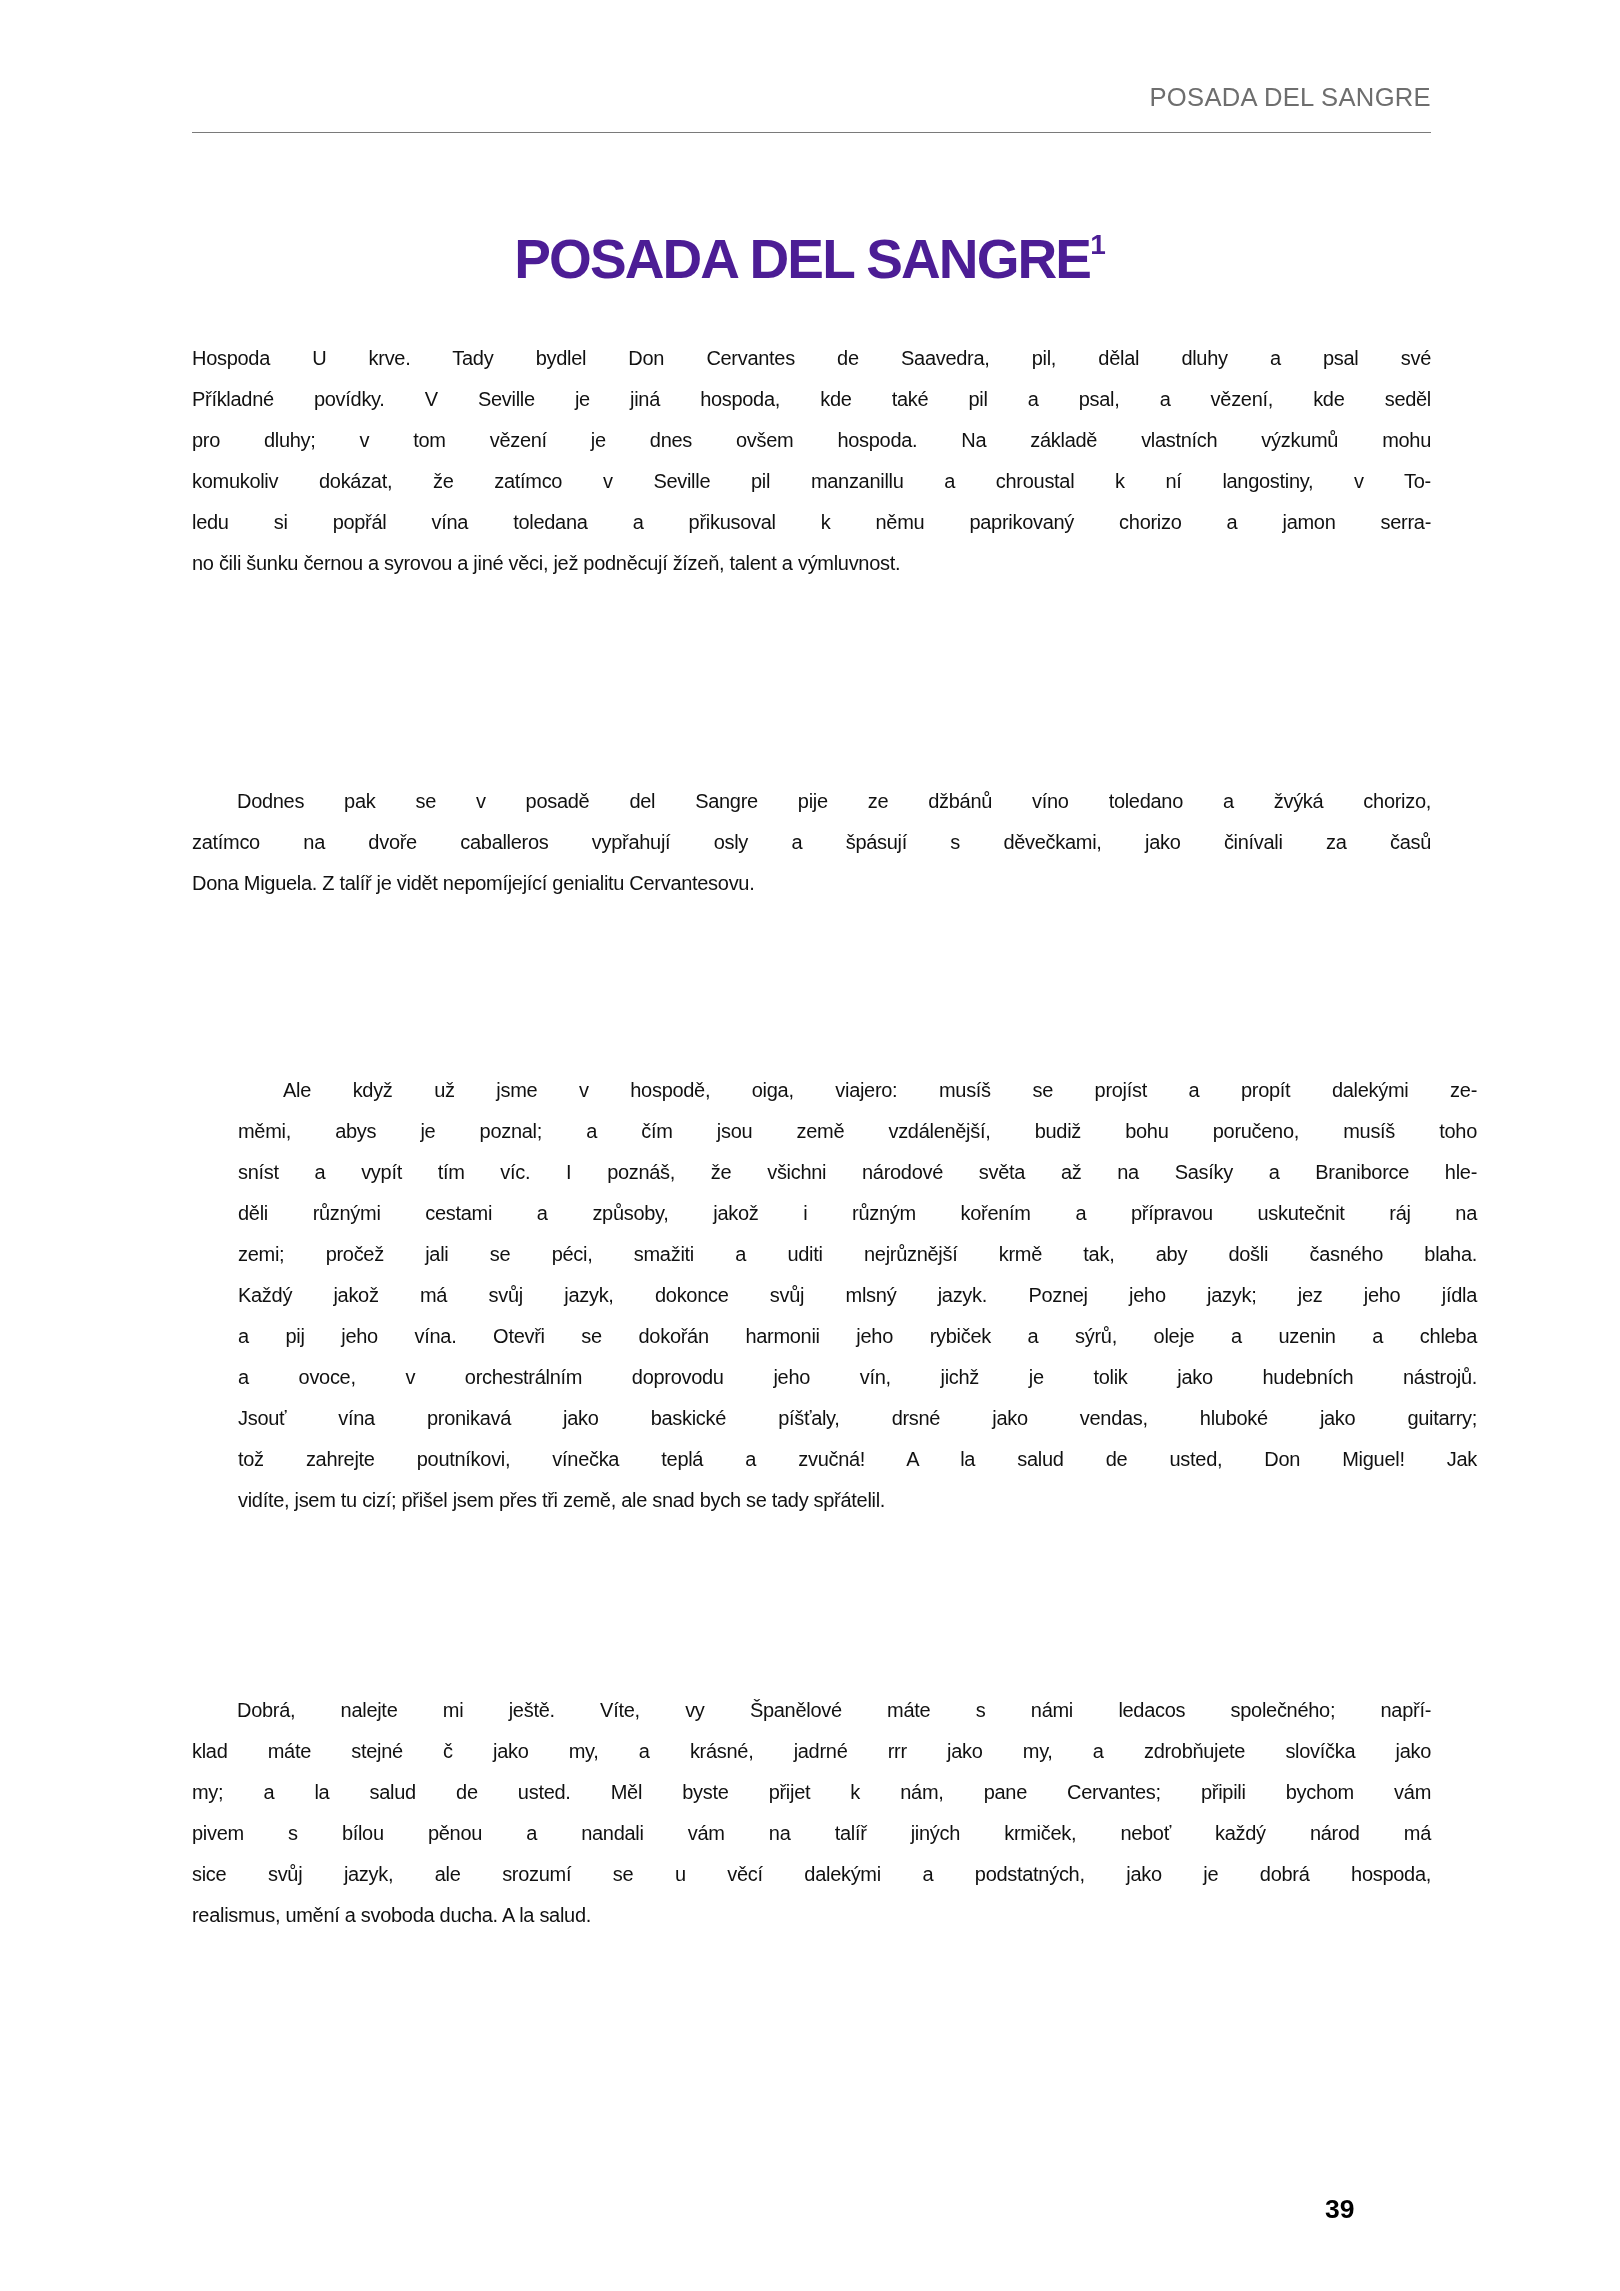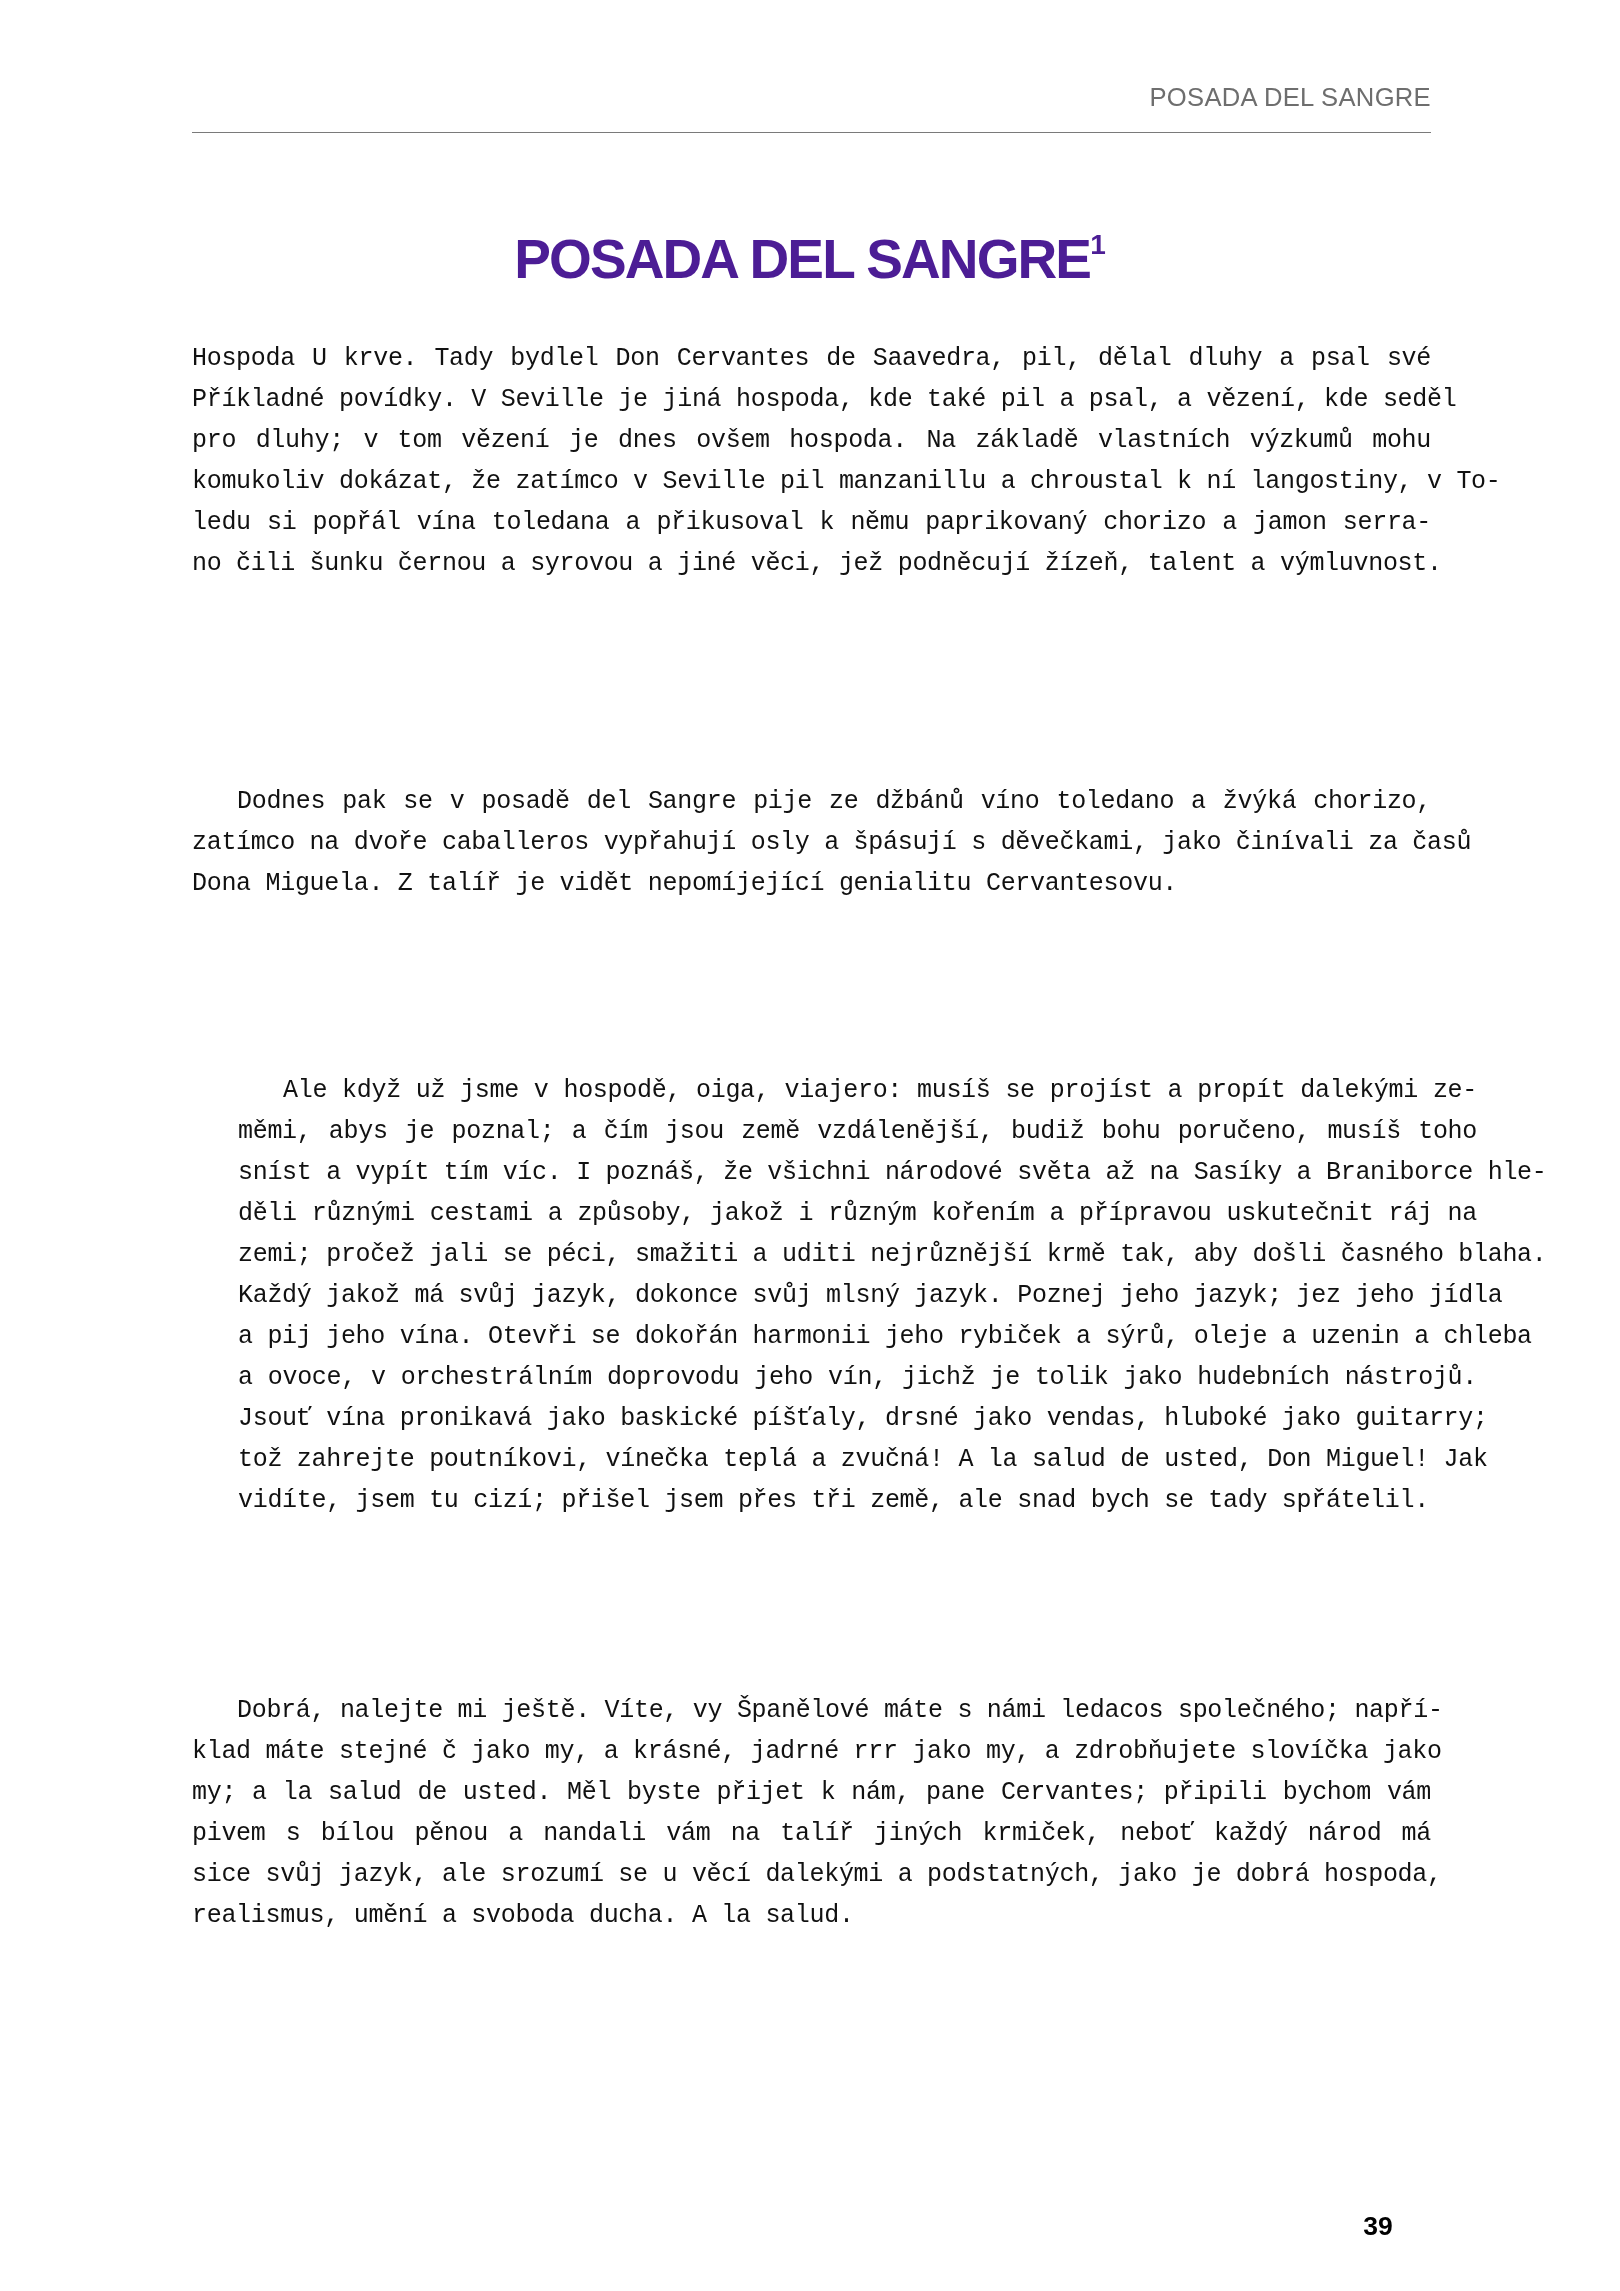--- a/index.html
+++ b/index.html
@@ -6,27 +6,27 @@
   body { width: 1620px; height: 2291px; position: relative; overflow: hidden;
          font-family: "Liberation Sans", sans-serif; color: #111; }
   .running-head { position: absolute; left: 192px; top: 83px; width: 1239px;
          text-align: right; font-size: 25.6px; color: #6e6e6e; letter-spacing: 0.3px; }
   .head-rule { position: absolute; left: 192px; top: 132px; width: 1239px;
          height: 0; border-top: 1.9px solid #7a7a7a; }
   .title { position: absolute; left: 0; top: 227px; width: 1620px; text-align: center;
          font-size: 55px; font-weight: bold; letter-spacing: -1.9px; color: #4c1d95; }
   .title sup { font-size: 28px; vertical-align: top; position: relative; top: 1.9px; letter-spacing: 0; }
   .para { position: absolute; left: 192px; width: 1239px; margin: 0;
-         font-size: 25px; line-height: 41px; text-align: justify; color: #111;
-         letter-spacing: -0.3px; font-family: Liberation Mono, monospace; }
+         font-size: 20px; line-height: 41px; text-align: justify; color: #111;
+         letter-spacing: -0.3px; }
   .line { display: block; text-align: justify; text-align-last: justify; white-space: nowrap; }
   .line.last { text-align-last: left; }
   .indent { padding-left: 45px; }
   .page-number { position: absolute; left: 1325px; top: 2194px; width: 106px;
-         text-align: center; font-size: 26.5px; font-weight: bold; color: #000; margin-top: 17px; }
+         text-align: left; font-size: 26.5px; font-weight: bold; color: #000; }
 </style>
 </head>
 <body>
 
 <div class="running-head">POSADA DEL SANGRE</div>
 <div class="head-rule"></div>
 
 <h1 class="title" style="margin:0;">
   <span>POSADA DEL SANGRE</span><sup>1</sup>
 </h1>

